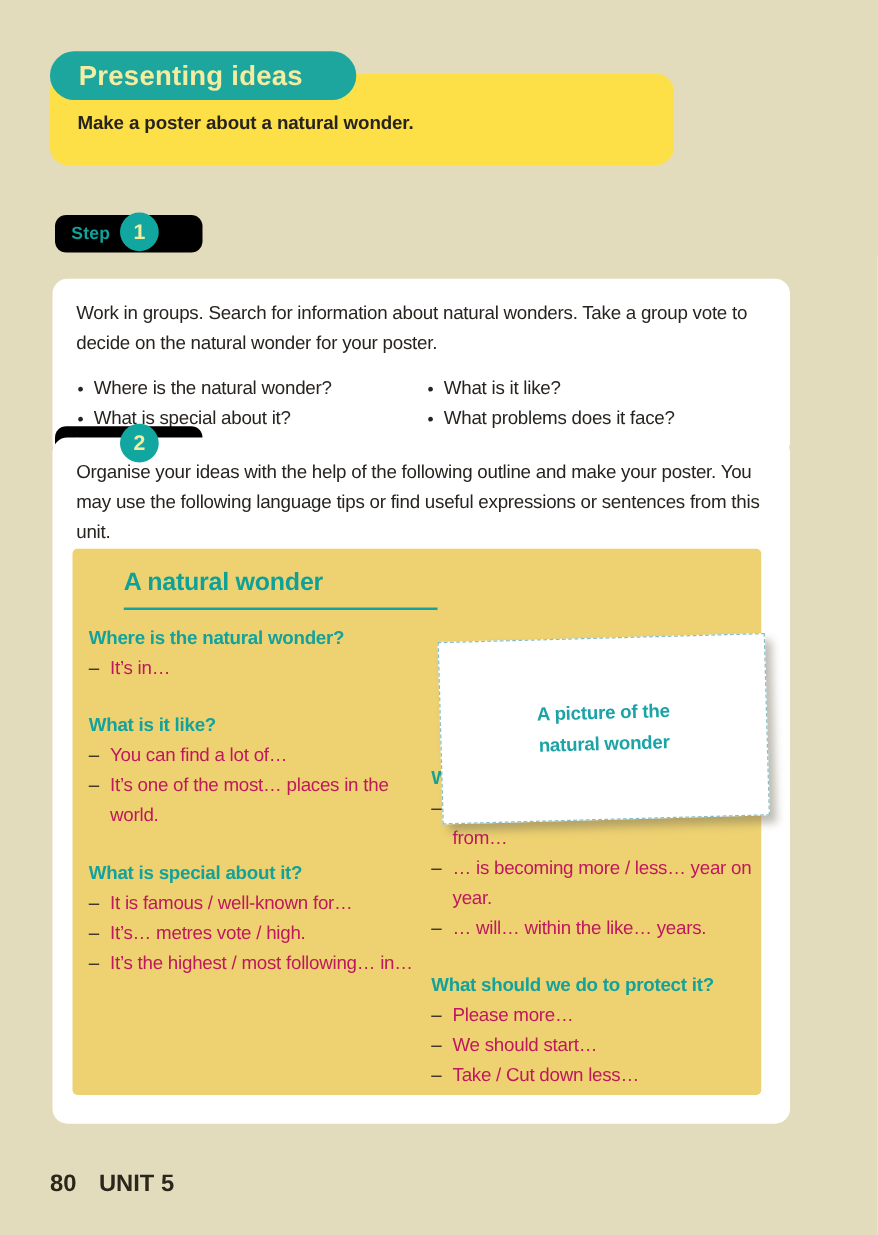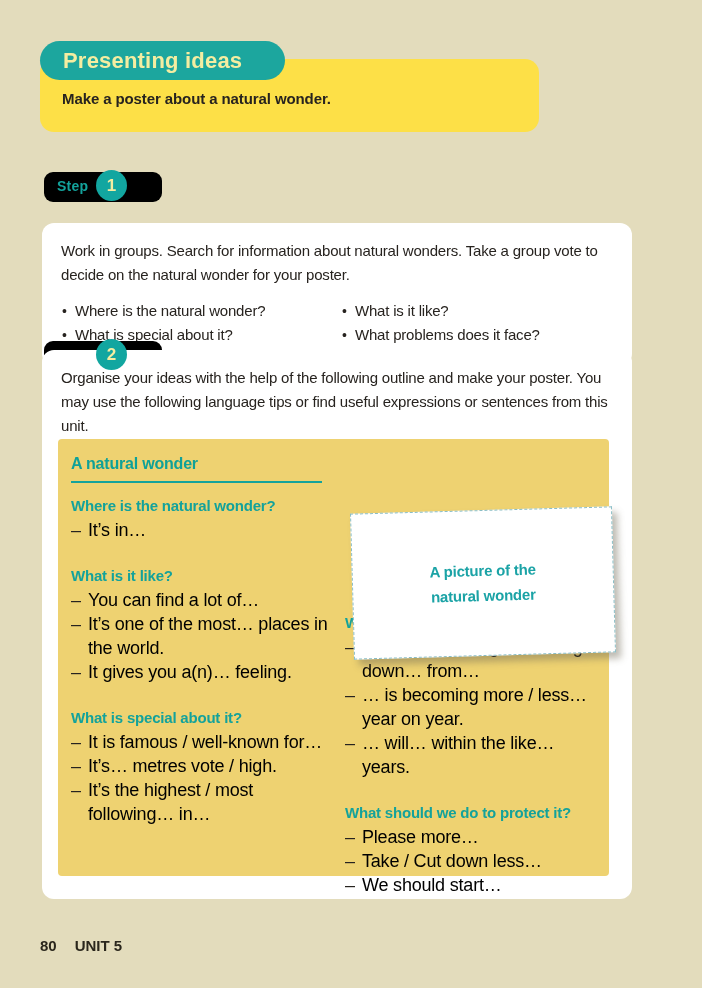--- a/index.html
+++ b/index.html
@@ -84,36 +84,37 @@
   .outline-box {
     position:absolute; left:16px; top:89px;
     width:551px; height:437px;
     background:#eed271; border-radius:4px;
   }
   .outline-col { position:absolute; }
   .col-left  { left:13px; top:16px;  width:272px; }
   .col-right { left:287px; top:172px; width:258px; }
   .outline-title {
     width:251px;
-    font-size:16px; font-weight:bold; color:#0fa198;
+    font-size:20px; font-weight:bold; color:#0fa198;
     letter-spacing:-0.2px;
     padding-bottom:8px; margin-bottom:11px;
     border-bottom:2px solid #14a39c;
+    margin-left:28px;
   }
   .outline-section { margin-bottom:22px; }
   .outline-section:last-child { margin-bottom:0; }
   .outline-section h3 {
     font-size:15px; font-weight:bold; color:#13a29b;
     line-height:24px; letter-spacing:-0.2px;
   }
   .outline-section ul { list-style:none; }
   .outline-section li {
     position:relative; padding-left:17px;
-    font-size:18px; line-height:24px; letter-spacing:-0.2px;
-    color:#000000;
+    font-size:15px; line-height:24px; letter-spacing:-0.2px;
+    color:#be185d;
   }
   .outline-section li::before {
     content:"\2013";
     position:absolute; left:0; top:0; color:#27231f;
   }
   
   .picture-card {
     position:absolute; left:294px; top:71px;
     width:262px; height:146px;
     background:#ffffff;
@@ -124,21 +125,21 @@
     text-align:center;
   }
   .picture-card span {
     display:block; width:145px;
     font-size:15px; font-weight:bold; line-height:25px;
     color:#1ba3a6; letter-spacing:-0.2px;
   }
   
   .footer {
     position:absolute; left:40px; top:937px;
-    font-size:15px; font-weight:bold; color:#2a261c;
+    font-size:19px; font-weight:bold; color:#2a261c;
   }
   .footer .unit { margin-left:18px; }
 </style>
 </head>
 <body>
 
 <div class="page">
 
   <div class="banner">
     <div class="banner-subtitle">Make a poster about a natural wonder.</div>
@@ -182,21 +183,20 @@
           <ul>
             <li>It’s in…</li>
           </ul>
         </div>
 
         <div class="outline-section">
           <h3>What is it like?</h3>
           <ul>
             <li>You can find a lot of…</li>
             <li>It’s one of the most… places in the world.</li>
-            <li>It gives you a(n)… feeling.</li>
           </ul>
         </div>
 
         <div class="outline-section">
           <h3>What is special about it?</h3>
           <ul>
             <li>It is famous / well-known for…</li>
             <li>It’s… metres vote / high.</li>
             <li>It’s the highest / most following… in…</li>
           </ul>
@@ -210,22 +210,22 @@
             <li>People are taking… / cutting down… from…</li>
             <li>… is becoming more / less… year on year.</li>
             <li>… will… within the like… years.</li>
           </ul>
         </div>
 
         <div class="outline-section">
           <h3>What should we do to protect it?</h3>
           <ul>
             <li>Please more…</li>
+            <li>We should start…</li>
             <li>Take / Cut down less…</li>
-            <li>We should start…</li>
           </ul>
         </div>
       </div>
 
       <div class="picture-card">
         <span>A picture of the natural wonder</span>
       </div>
 
     </div>
   </section>

